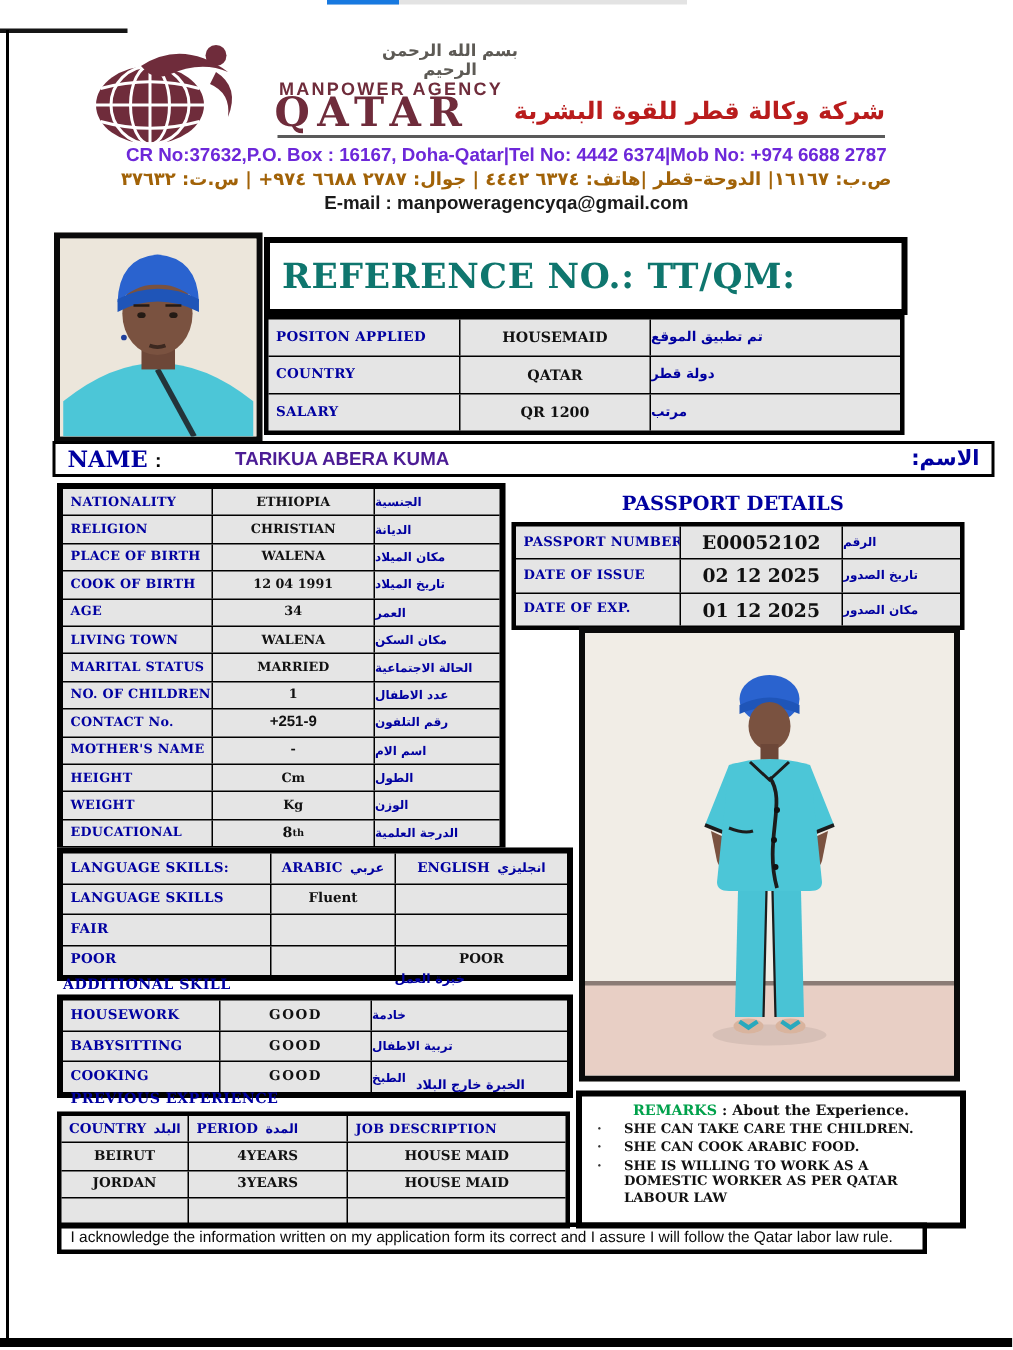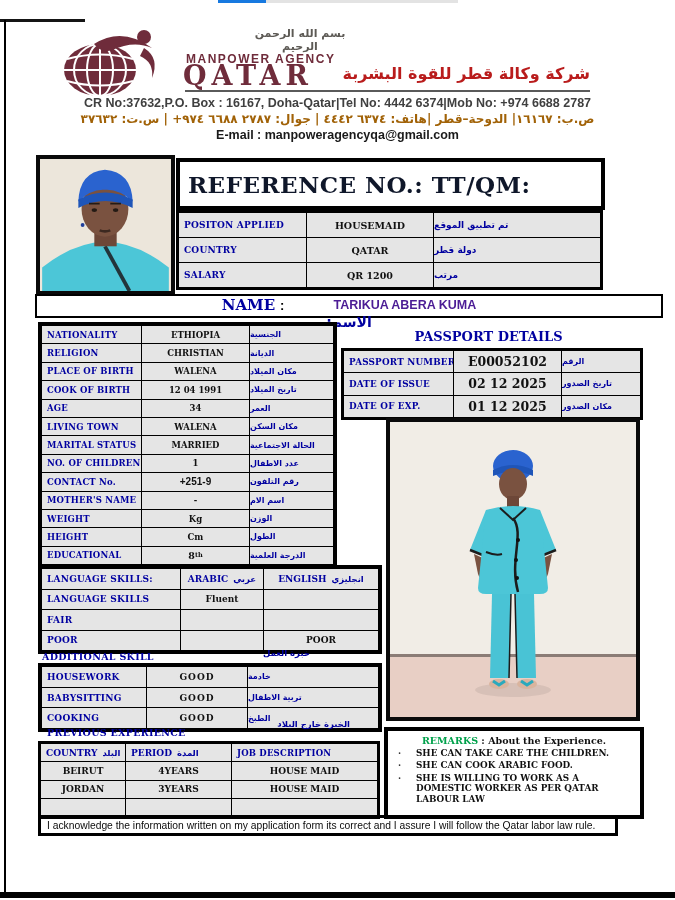--- a/index.html
+++ b/index.html
@@ -20,34 +20,34 @@
   .bismillah{left:245px;top:27px;width:110px;text-align:center;font-family:"DejaVu Sans",sans-serif;
              font-size:11px;color:#5d5a55;font-weight:bold;}
   .brand1{left:186px;top:52px;font-family:"Liberation Sans",sans-serif;font-size:12px;font-weight:700;
           letter-spacing:1.5px;color:#6F2C3B;}
   .brand2{left:183px;top:60px;font-family:"DejaVu Serif",serif;font-size:27px;font-weight:bold;
           letter-spacing:5px;color:#6F2C3B;}
   .brand-ar{left:320px;top:64px;width:270px;text-align:right;direction:rtl;font-family:"DejaVu Sans",sans-serif;
             font-size:16px;font-weight:bold;color:#b91c1c;}
   .brand-rule{left:185px;top:90px;width:405px;height:2px;background:#5a5a5a;}
   .crline{left:30px;top:96px;width:615px;text-align:center;font-family:"Liberation Sans",sans-serif;
-          font-size:12.5px;font-weight:700;color:#404040;}
+          font-size:12.5px;font-weight:700;color:#6d28d9;}
   .crline-ar{left:30px;top:112px;width:615px;text-align:center;direction:rtl;font-family:"DejaVu Sans",sans-serif;
           font-size:12px;font-weight:bold;color:#a16207;}
   .emailline{left:30px;top:128px;width:615px;text-align:center;font-family:"Liberation Sans",sans-serif;
           font-size:12.5px;font-weight:700;color:#1a1a1a;}
 
   
   .headshot{left:36px;top:155px;width:131px;height:132px;border:4px solid #0a0a0a;background:#ece6db;}
   .fullbody{left:386px;top:418px;width:246px;height:295px;border:4px solid #0a0a0a;background:#f1ede6;}
   .photo-svg{display:block;width:100%;height:100%;}
 
   
   .refbox{left:176px;top:158px;width:421px;height:44px;border:4px solid #000;display:flex;align-items:center;}
-  .reftext{font-family:"DejaVu Serif",serif;font-weight:bold;font-size:23px;color:#0f172a;
+  .reftext{font-family:"DejaVu Serif",serif;font-weight:bold;font-size:23px;color:#0f766e;
            padding-left:8px;letter-spacing:0.5px;white-space:nowrap;}
 
   
   .tbl{display:flex;flex-direction:column;background:#e5e5e5;}
   .tr{flex:1;display:grid;border-bottom:1px solid #000;}
   .tr:last-child{border-bottom:none;}
   .td{display:flex;align-items:center;border-right:1px solid #000;overflow:hidden;white-space:nowrap;}
   .td:last-child{border-right:none;}
   .lbl{color:#0000A0;font-weight:bold;font-size:8.5px;font-family:"DejaVu Serif",serif;
        padding-left:5px;letter-spacing:0.2px;}
@@ -55,21 +55,21 @@
   .arc{justify-content:flex-end;padding-right:5px;color:#0000A0;font-family:"DejaVu Sans",sans-serif;
        font-size:8px;direction:rtl;font-weight:bold;}
 
   .pos-table{left:176px;top:210px;width:421px;height:74px;border:3px solid #000;}
   .pos-table .tr{grid-template-columns:128px 127px 1fr;}
   .pos-table .lbl{font-size:9px;}
   .pos-table .val{font-size:9.5px;}
   .pos-table .arc{font-size:9px;}
 
   .namebar{left:35px;top:294px;width:628px;height:24px;border:2px solid #000;display:flex;
-           align-items:center;justify-content:space-between;padding:0 8px;box-sizing:border-box;flex-direction:column;}
+           align-items:center;justify-content:space-between;padding:0 8px;box-sizing:border-box;}
   .namebar .nm{color:#0000A0;font-weight:bold;font-size:15px;font-family:"DejaVu Serif",serif;}
   .namebar .sep{font-weight:bold;font-size:13px;padding:0 5px;font-family:"Liberation Sans",sans-serif;}
   .namebar .nv{font-weight:700;font-size:12.5px;font-family:"Liberation Sans",sans-serif;color:#4c1d95;margin-left:44px;}
   .namebar .na{color:#0000A0;font-weight:bold;font-size:14px;direction:rtl;font-family:"DejaVu Sans",sans-serif;}
 
   .personal-table{left:38px;top:322px;width:291px;height:238px;border:4px solid #000;}
   .personal-table .tr{grid-template-columns:100px 108px 1fr;}
 
   .pp-title{left:340px;top:329px;width:297px;text-align:center;color:#0000A0;font-weight:bold;
             font-size:13px;font-family:"DejaVu Serif",serif;}
@@ -246,28 +246,28 @@
       <div class="td lbl">CONTACT No.</div>
       <div class="td val" style="font-size:10px;font-family:'Liberation Sans',sans-serif;font-weight:700;">+251-9</div>
       <div class="td arc">رقم التلفون</div>
     </div>
     <div class="tr">
       <div class="td lbl">MOTHER'S NAME</div>
       <div class="td val">-</div>
       <div class="td arc">اسم الام</div>
     </div>
     <div class="tr">
+      <div class="td lbl">HEIGHT</div>
+      <div class="td val">Cm</div>
+      <div class="td arc">الطول</div>
+    </div>
+    <div class="tr">
       <div class="td lbl">WEIGHT</div>
       <div class="td val">Kg</div>
       <div class="td arc">الوزن</div>
-    </div>
-    <div class="tr">
-      <div class="td lbl">HEIGHT</div>
-      <div class="td val">Cm</div>
-      <div class="td arc">الطول</div>
     </div>
     <div class="tr">
       <div class="td lbl">EDUCATIONAL</div>
       <div class="td val" style="font-size:9.5px;">
         <span>8</span>
           <sup style="font-size:6.5px;">th</sup>
       </div>
       <div class="td arc">الدرجة العلمية</div>
     </div>
   </div>

